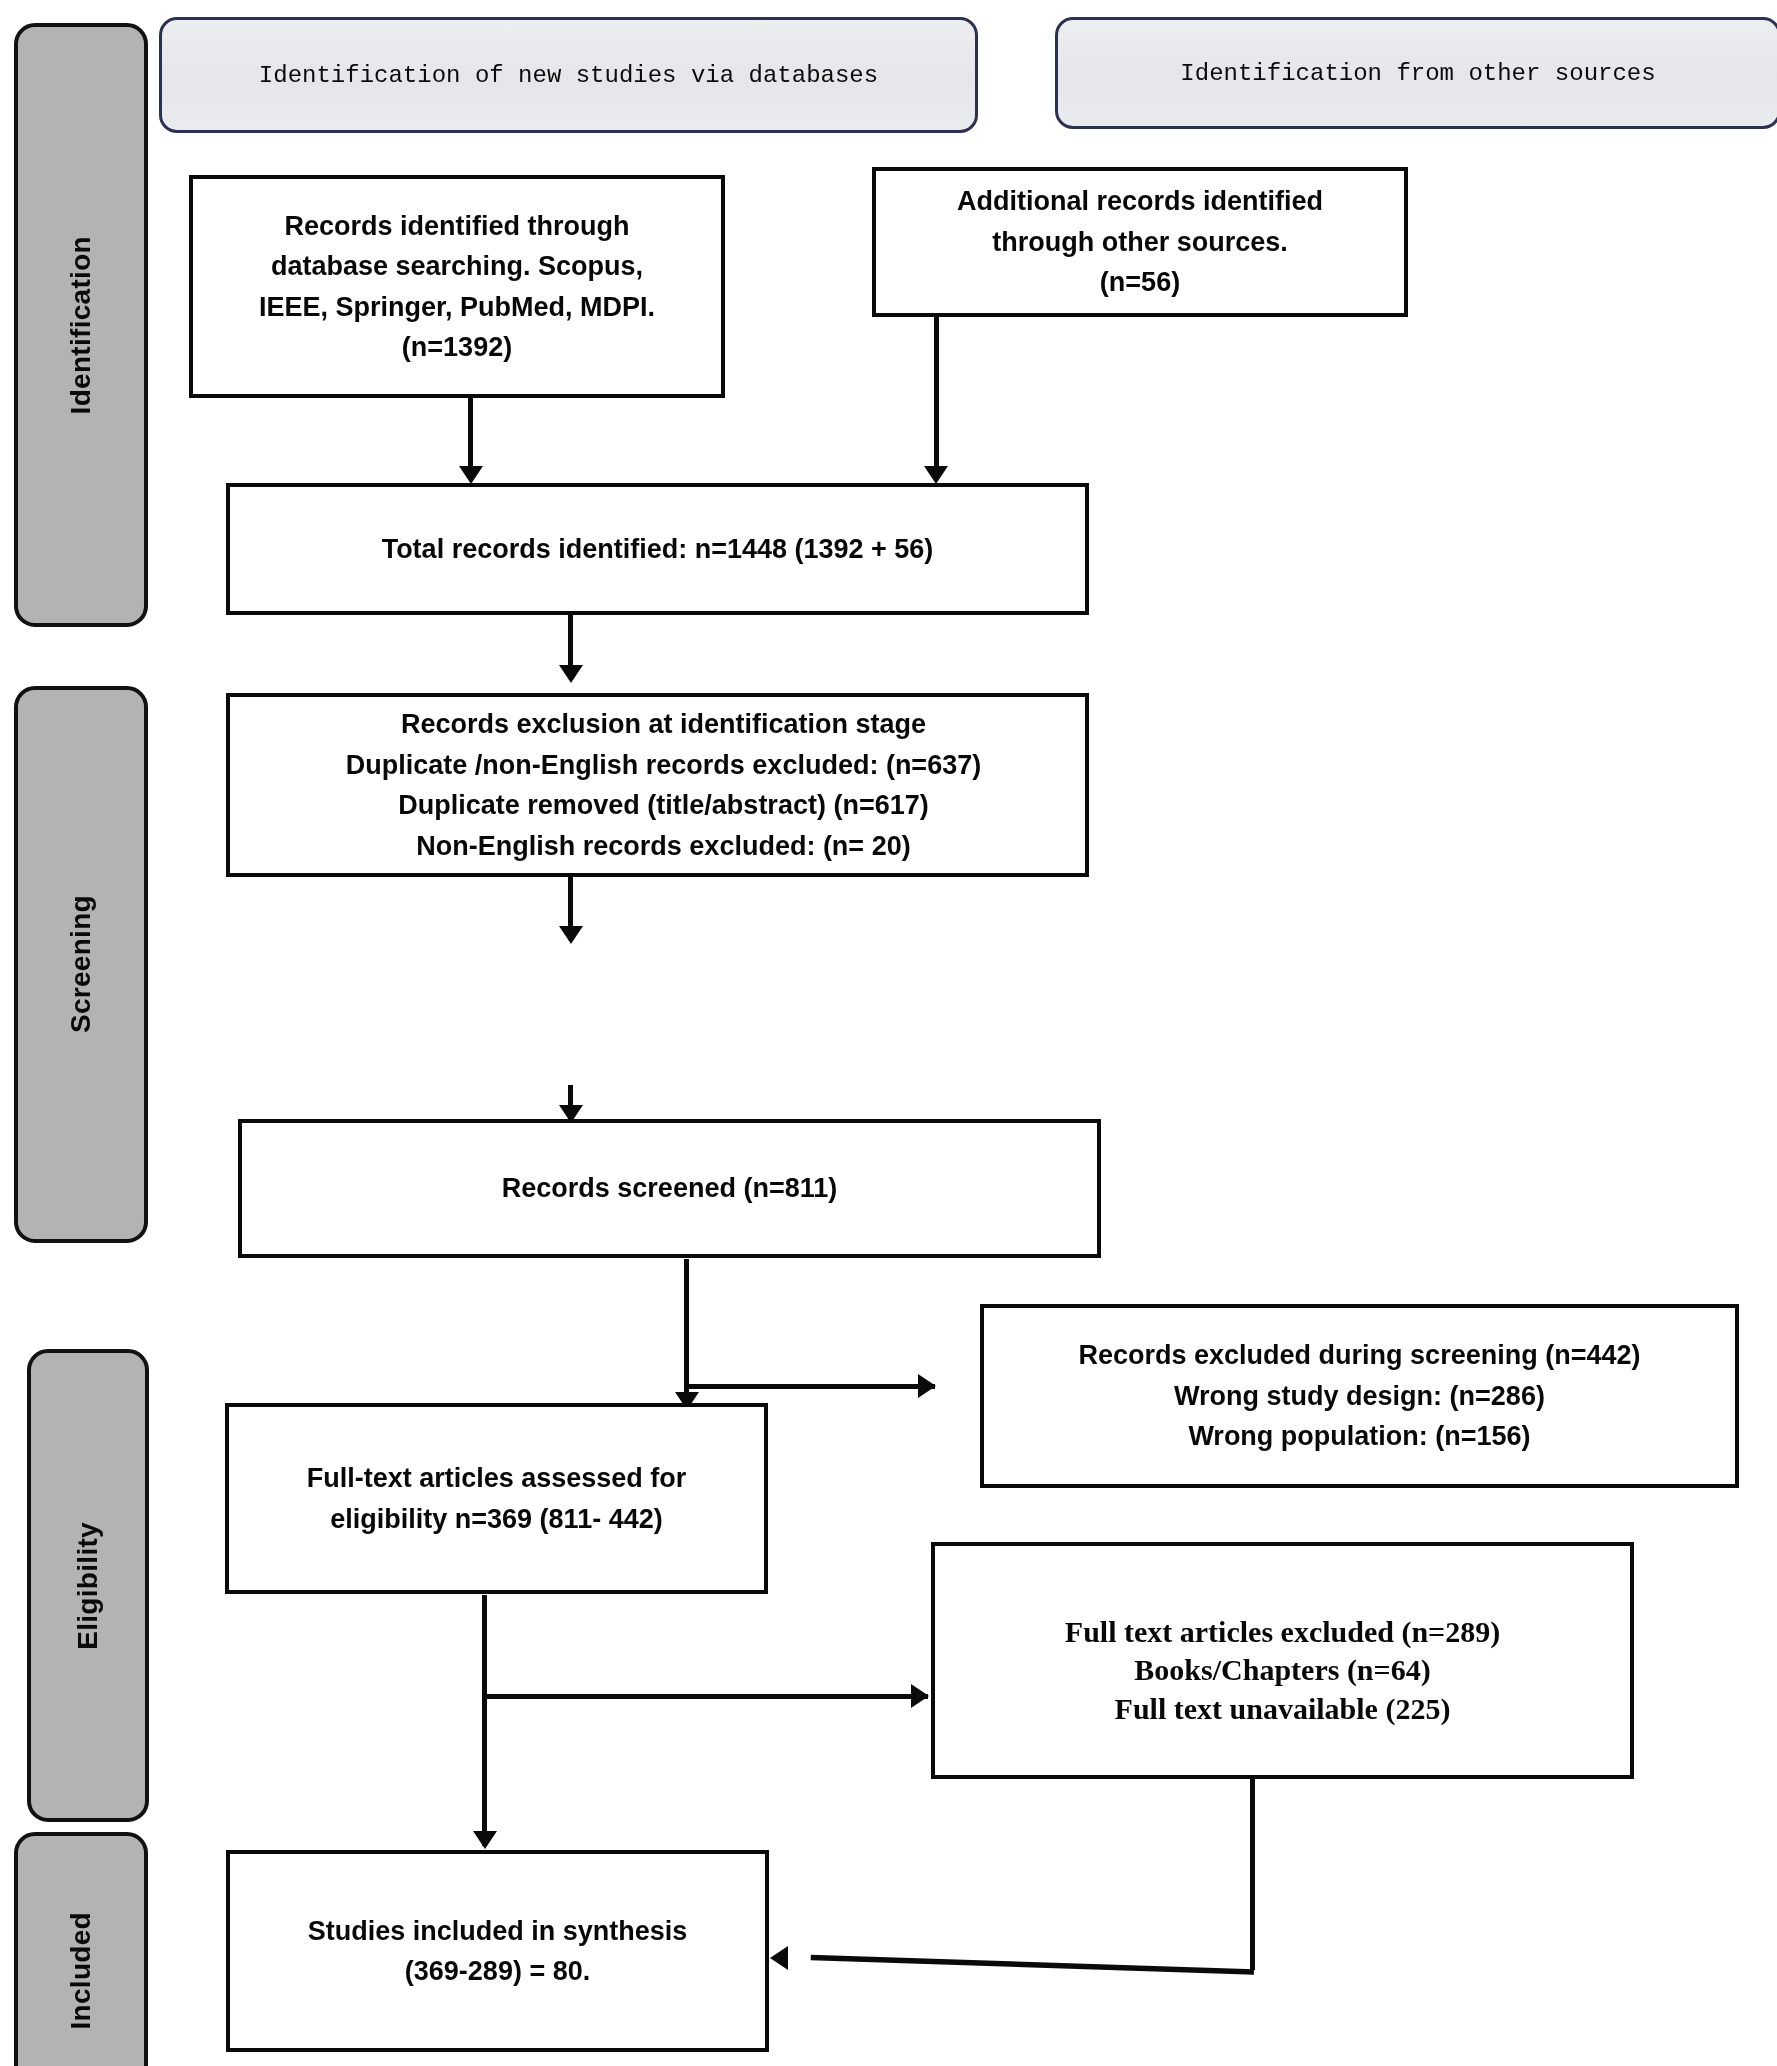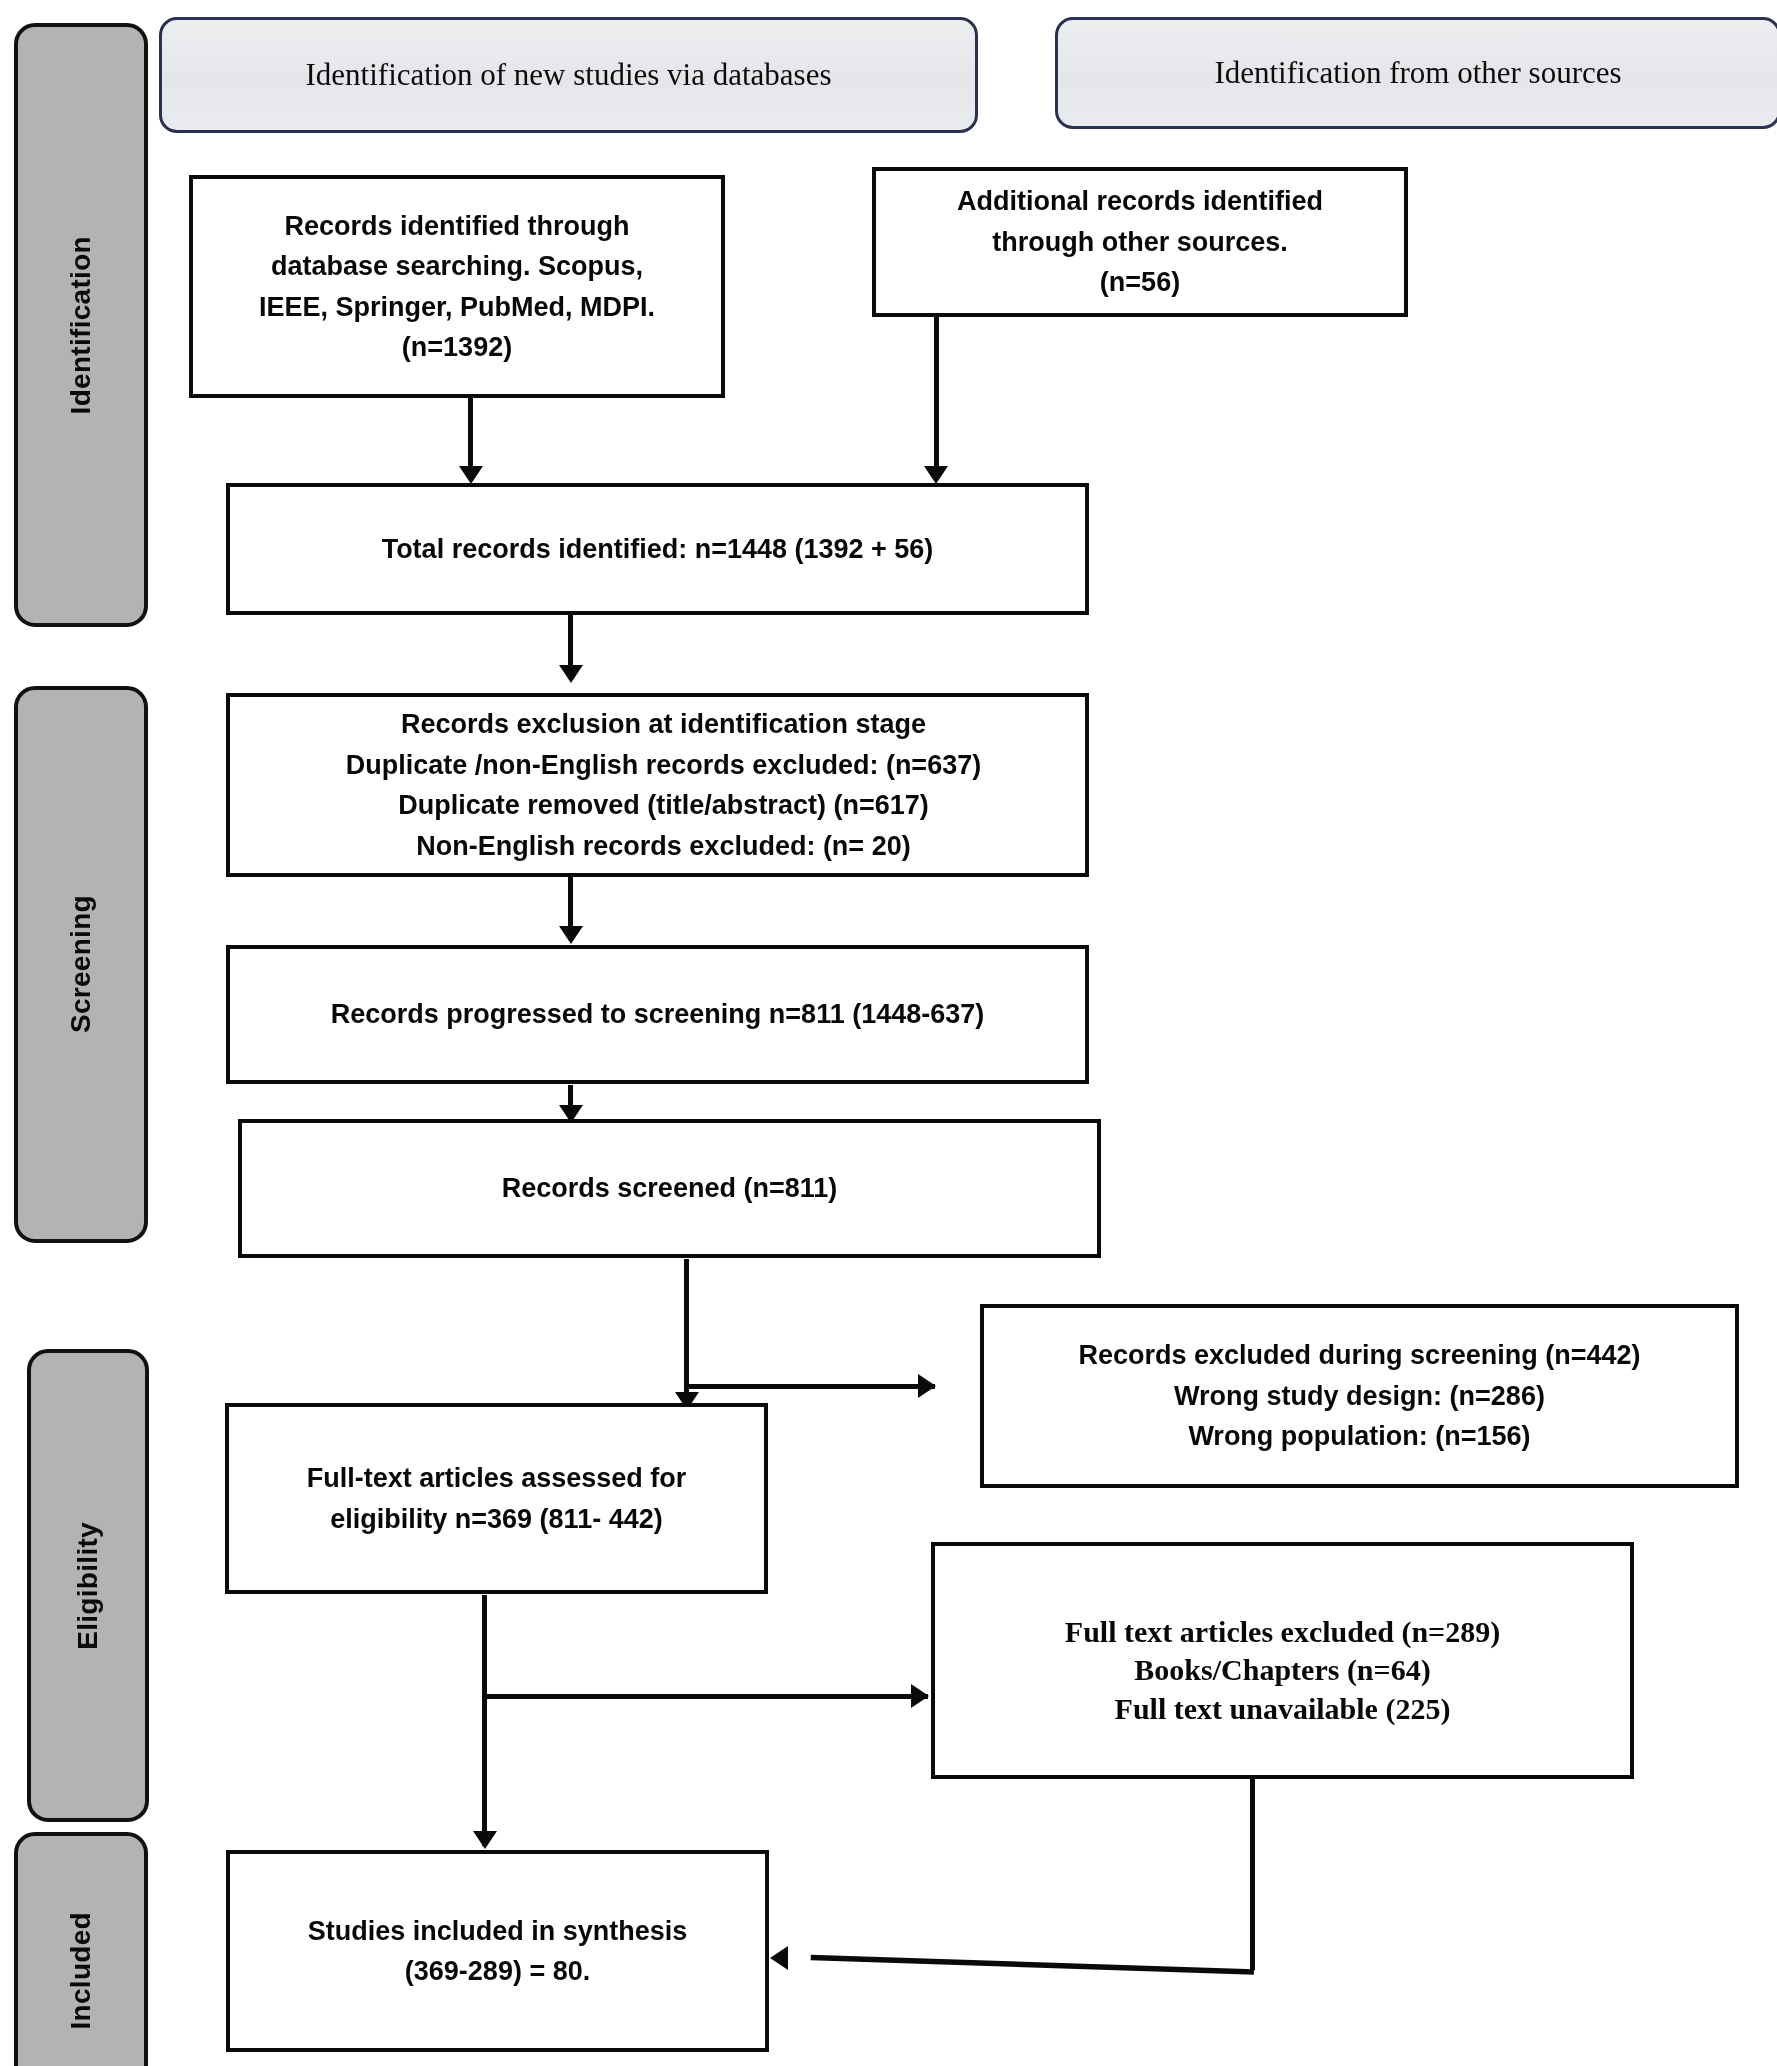--- a/index.html
+++ b/index.html
@@ -43,23 +43,23 @@
     position: absolute;
     background: linear-gradient(180deg, #eceef0 0%, #e4e6e9 55%, #e9ebee 100%);
     border: 3.5px solid #2b3150;
     border-radius: 18px;
     box-sizing: border-box;
     display: flex;
     align-items: center;
     justify-content: center;
   }
   .header-box .header-label {
-    font-size: 31px;
+    font-size: 24px;
     color: #0b0b0b;
-    font-family: Liberation Serif, serif;
+    font-family: Liberation Mono, monospace;
     white-space: nowrap;
     text-align: right;
   }
 
   
   .flow-box {
     position: absolute;
     background: #ffffff;
     border: 4.9px solid #0a0a0a;
     box-sizing: border-box;
@@ -182,23 +182,20 @@
   <div class="flow-box" style="left:226px; top:693px; width:863px; height:184px;padding-left:12px;">
     <span class="flow-text">Records exclusion at identification stage
 Duplicate /non-English records excluded: (n=637)
 Duplicate removed (title/abstract) (n=617)
 Non-English records excluded: (n= 20)</span>
   </div>
 
   <div class="vline" style="left:568px; top:877px; height:63px;"></div>
   <div class="arrow-down" style="left:559px; top:926px;"></div>
 
-  <div class="flow-box" style="left:226px; top:945px; width:863px; height:139px;">
-    <span class="flow-text">Records progressed to screening n=811 (1448-637)</span>
-  </div>
 
   <div class="vline" style="left:568px; top:1085px; height:36px;"></div>
   <div class="arrow-down" style="left:559px; top:1105px;"></div>
 
   <div class="flow-box" style="left:226px; top:1119px; width:863px; height:139px;margin-left:12px;">
     <span class="flow-text">Records screened (n=811)</span>
   </div>
 
   <div class="vline" style="left:684px; top:1259px; height:285px;"></div>
   <div class="hline" style="left:684px; top:1384px; width:251px;"></div>

